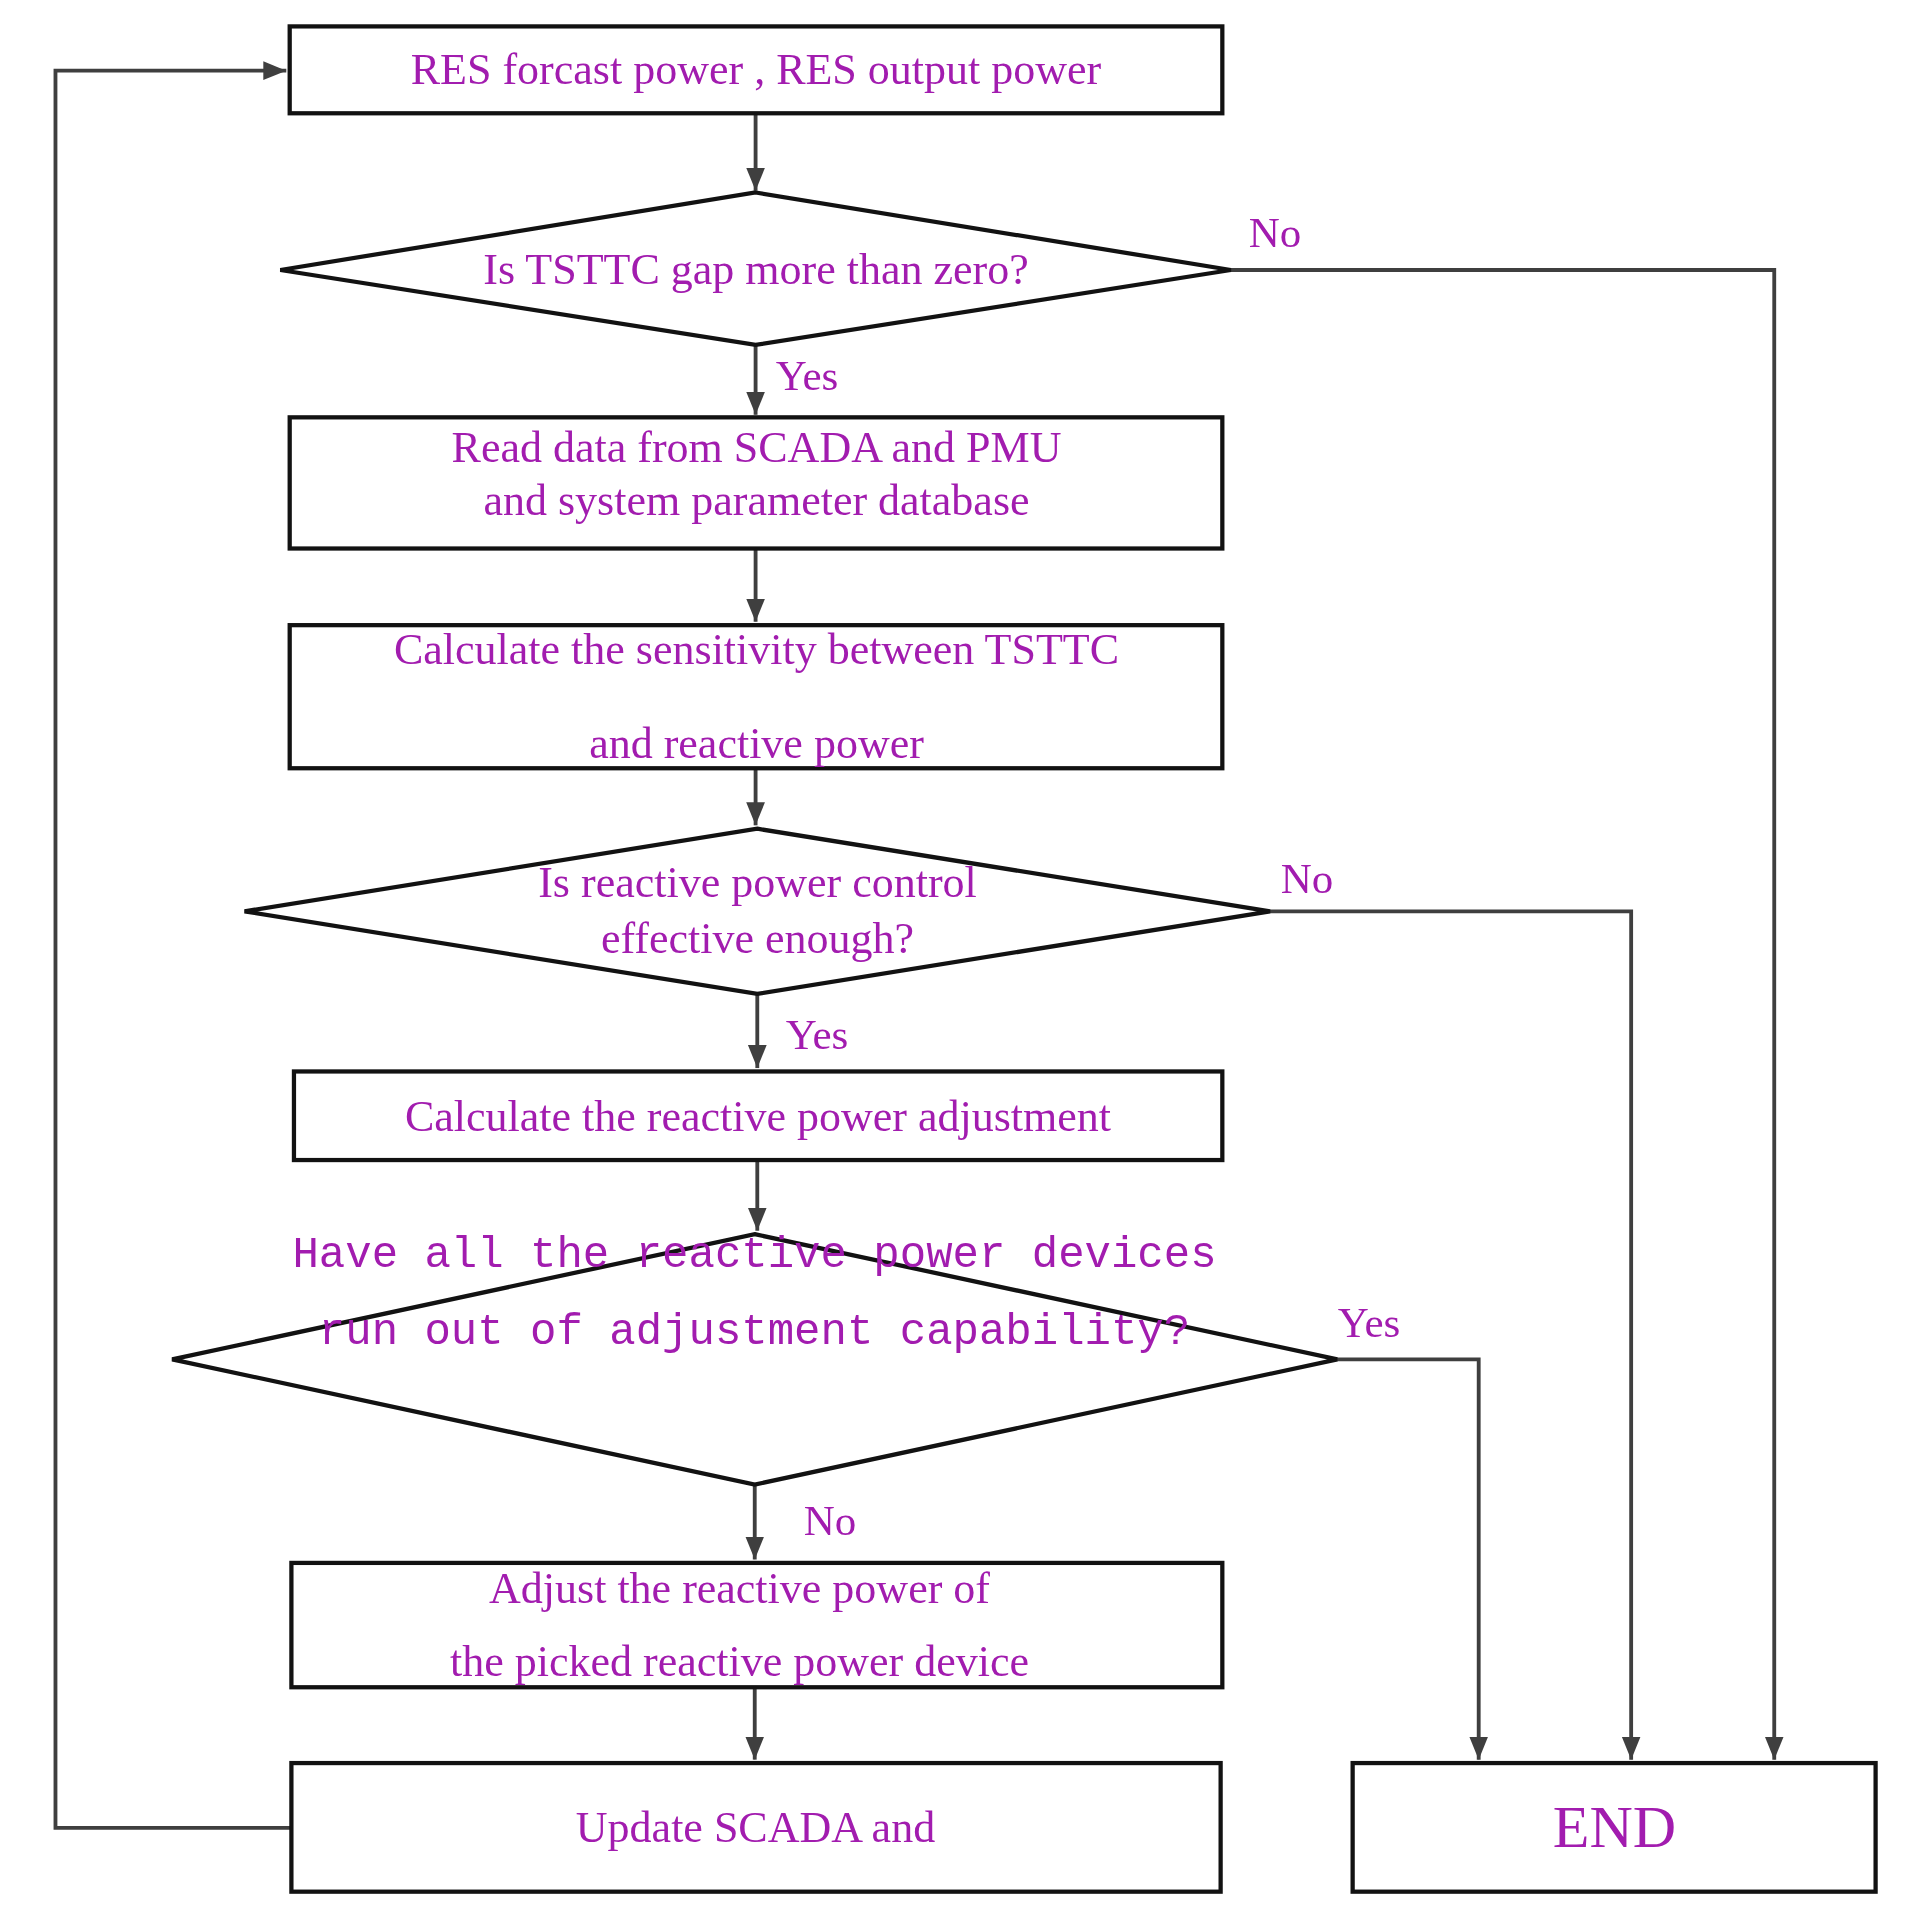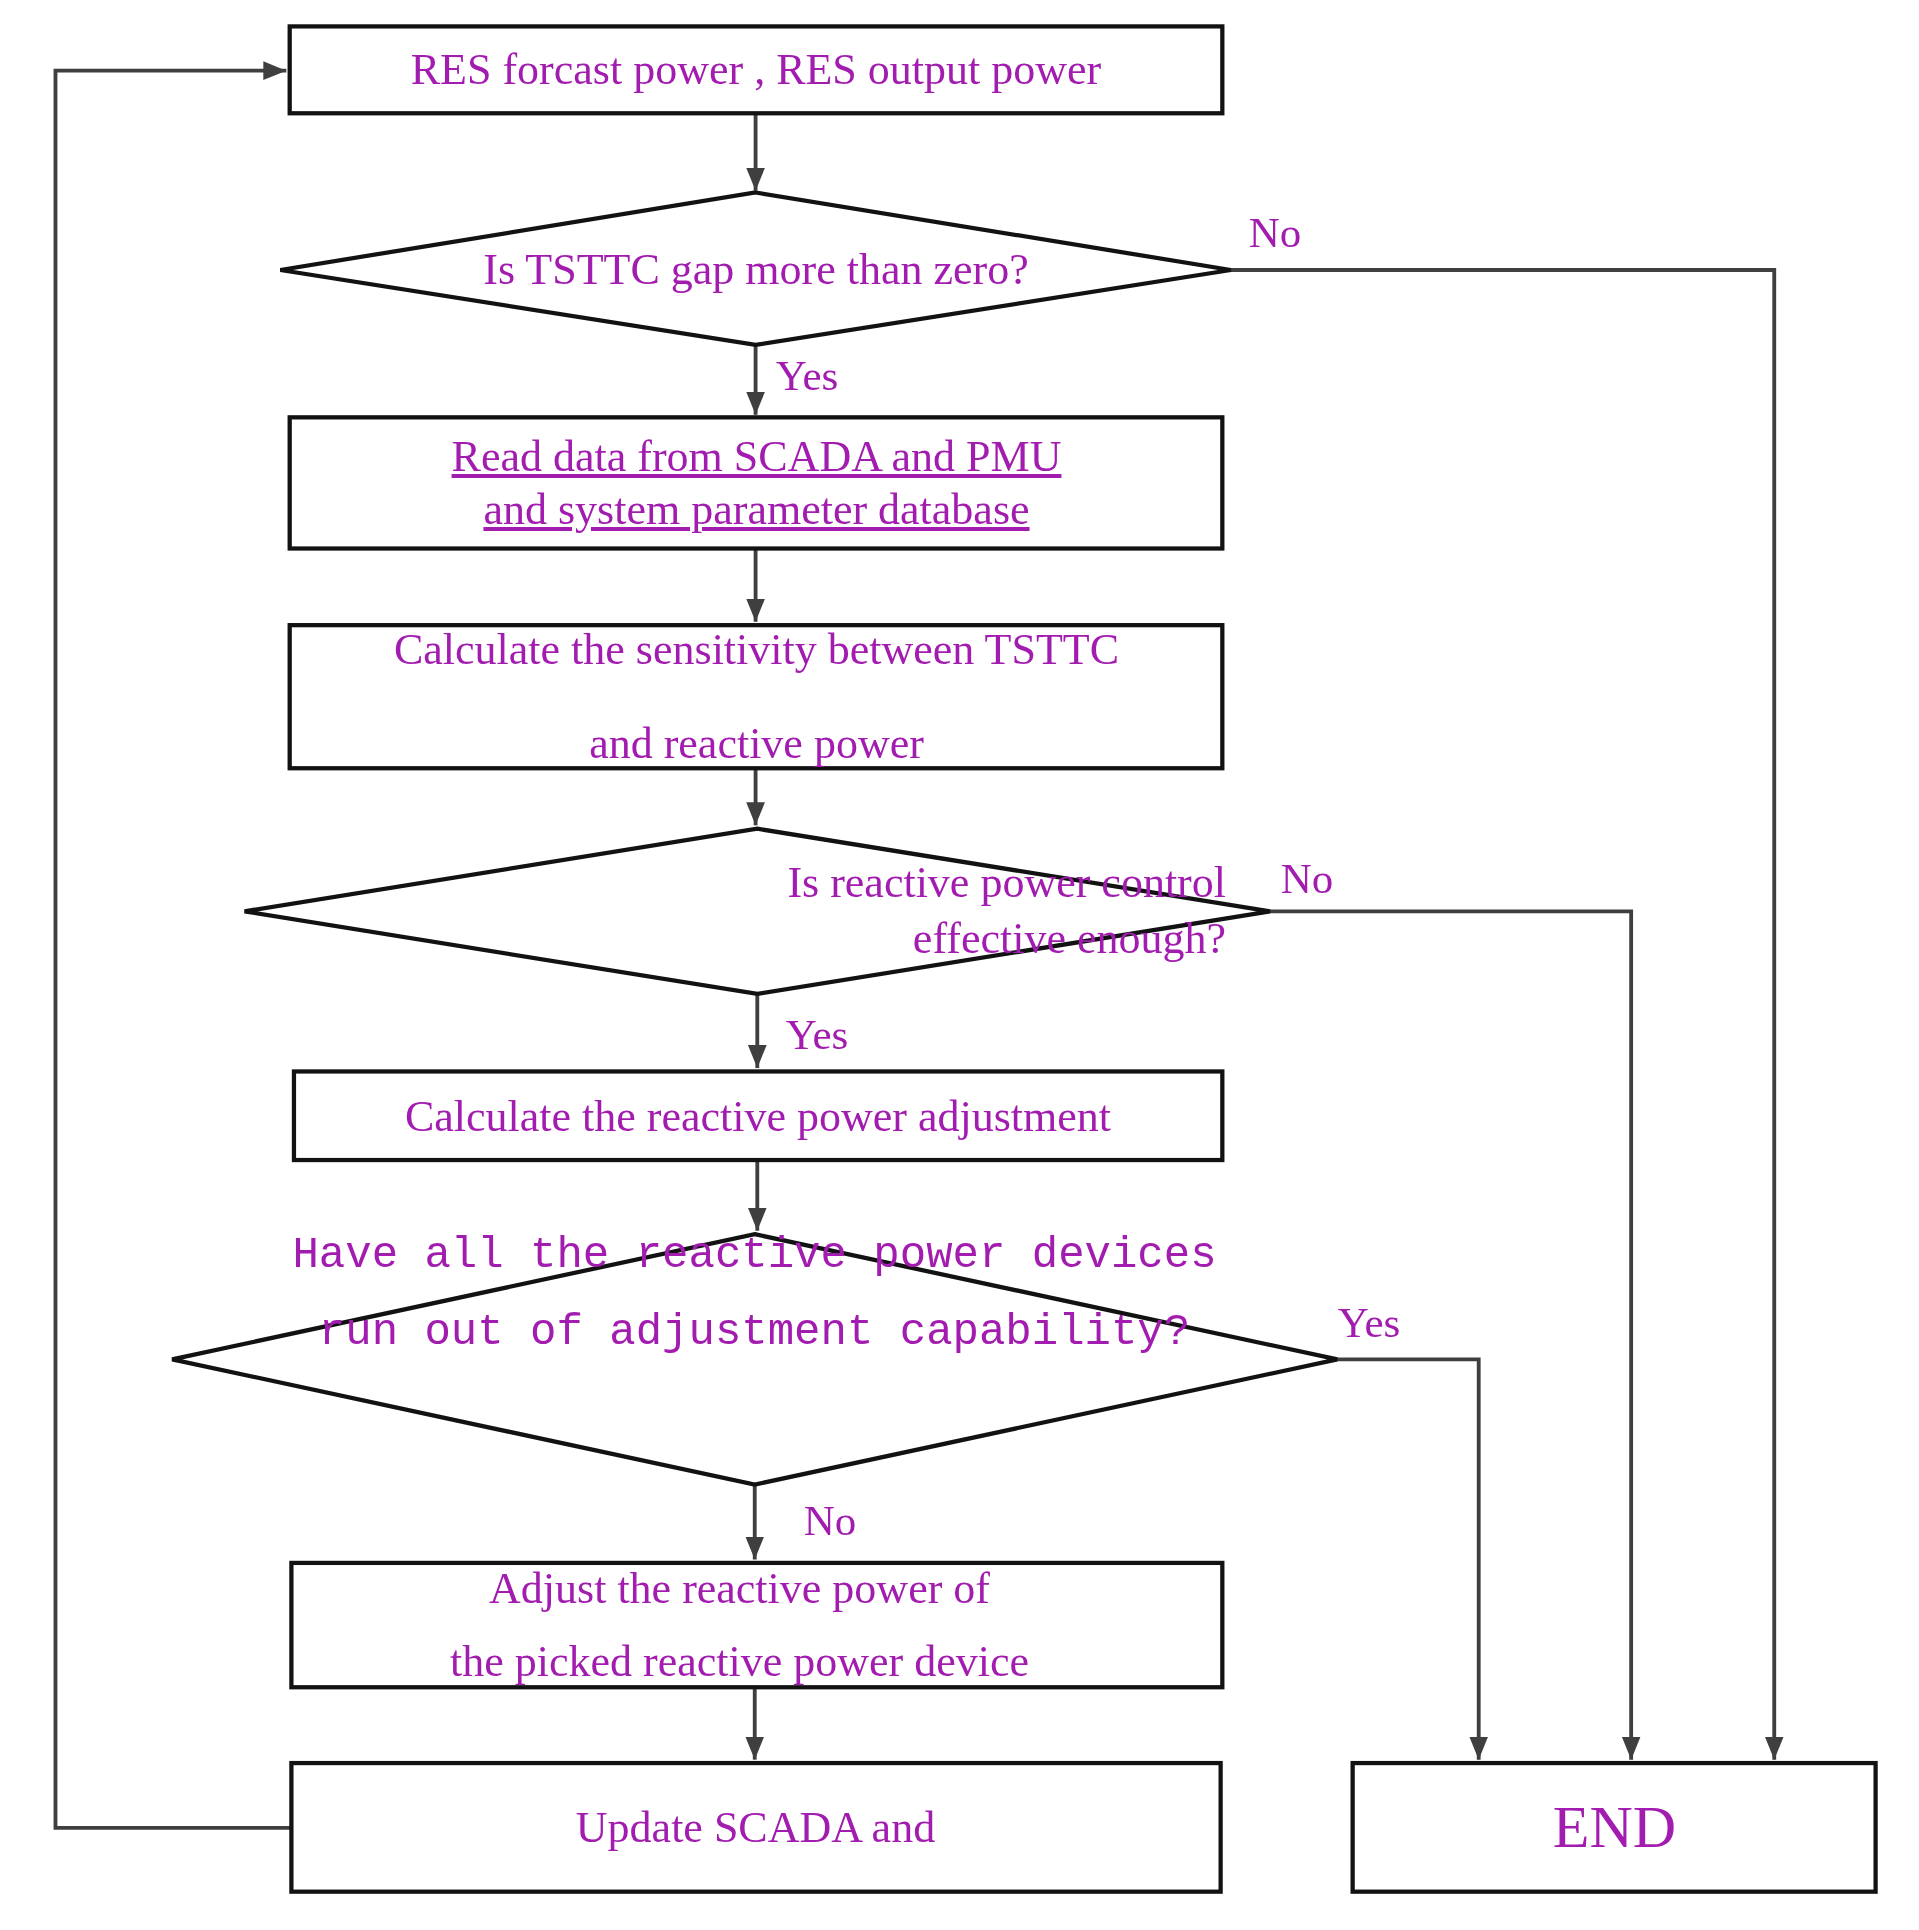--- a/index.html
+++ b/index.html
@@ -26,21 +26,21 @@
     position: absolute;
     display: flex;
     flex-direction: column;
     align-items: center;
     justify-content: center;
     text-align: center;
     font-size: 44px;
     line-height: 53px;
     white-space: nowrap;
   }
-  .node-label.lh66 { line-height: 56px; align-items: flex-end; }
+  .node-label.lh66 { line-height: 56px; }
   .node-label.lh90 { line-height: 77px; }
   .edge-label {
     position: absolute;
     display: flex;
     align-items: center;
     justify-content: center;
     font-size: 43px;
     white-space: nowrap;
   }
   .end-label { font-size: 60px; }
@@ -87,21 +87,21 @@
   </svg>
 
   <div class="node-label" style="left:294px; top:26.4px; width:924px; height:87px;">
     <span>RES forcast power , RES output power</span>
   </div>
 
   <div class="node-label" style="left:330px; top:227px; width:852px; height:85px;">
     <span>Is TSTTC gap more than zero?</span>
   </div>
 
-  <div class="node-label" style="left:290px; top:417px; width:933px; height:131px;text-decoration:underline;">
+  <div class="node-label" style="left:290px; top:408px; width:933px; height:131px;">
     <span>Read data from SCADA and PMU</span>
     <span>and system parameter database</span>
   </div>
 
   <div class="node-label" style="left:290px; top:625px; width:933px; height:143px;gap:41px;">
     <span>Calculate the sensitivity between TSTTC</span>
     <span>and reactive power</span>
   </div>
 
   <div class="node-label lh66" style="left:289px; top:854px; width:937px; height:114px;">

